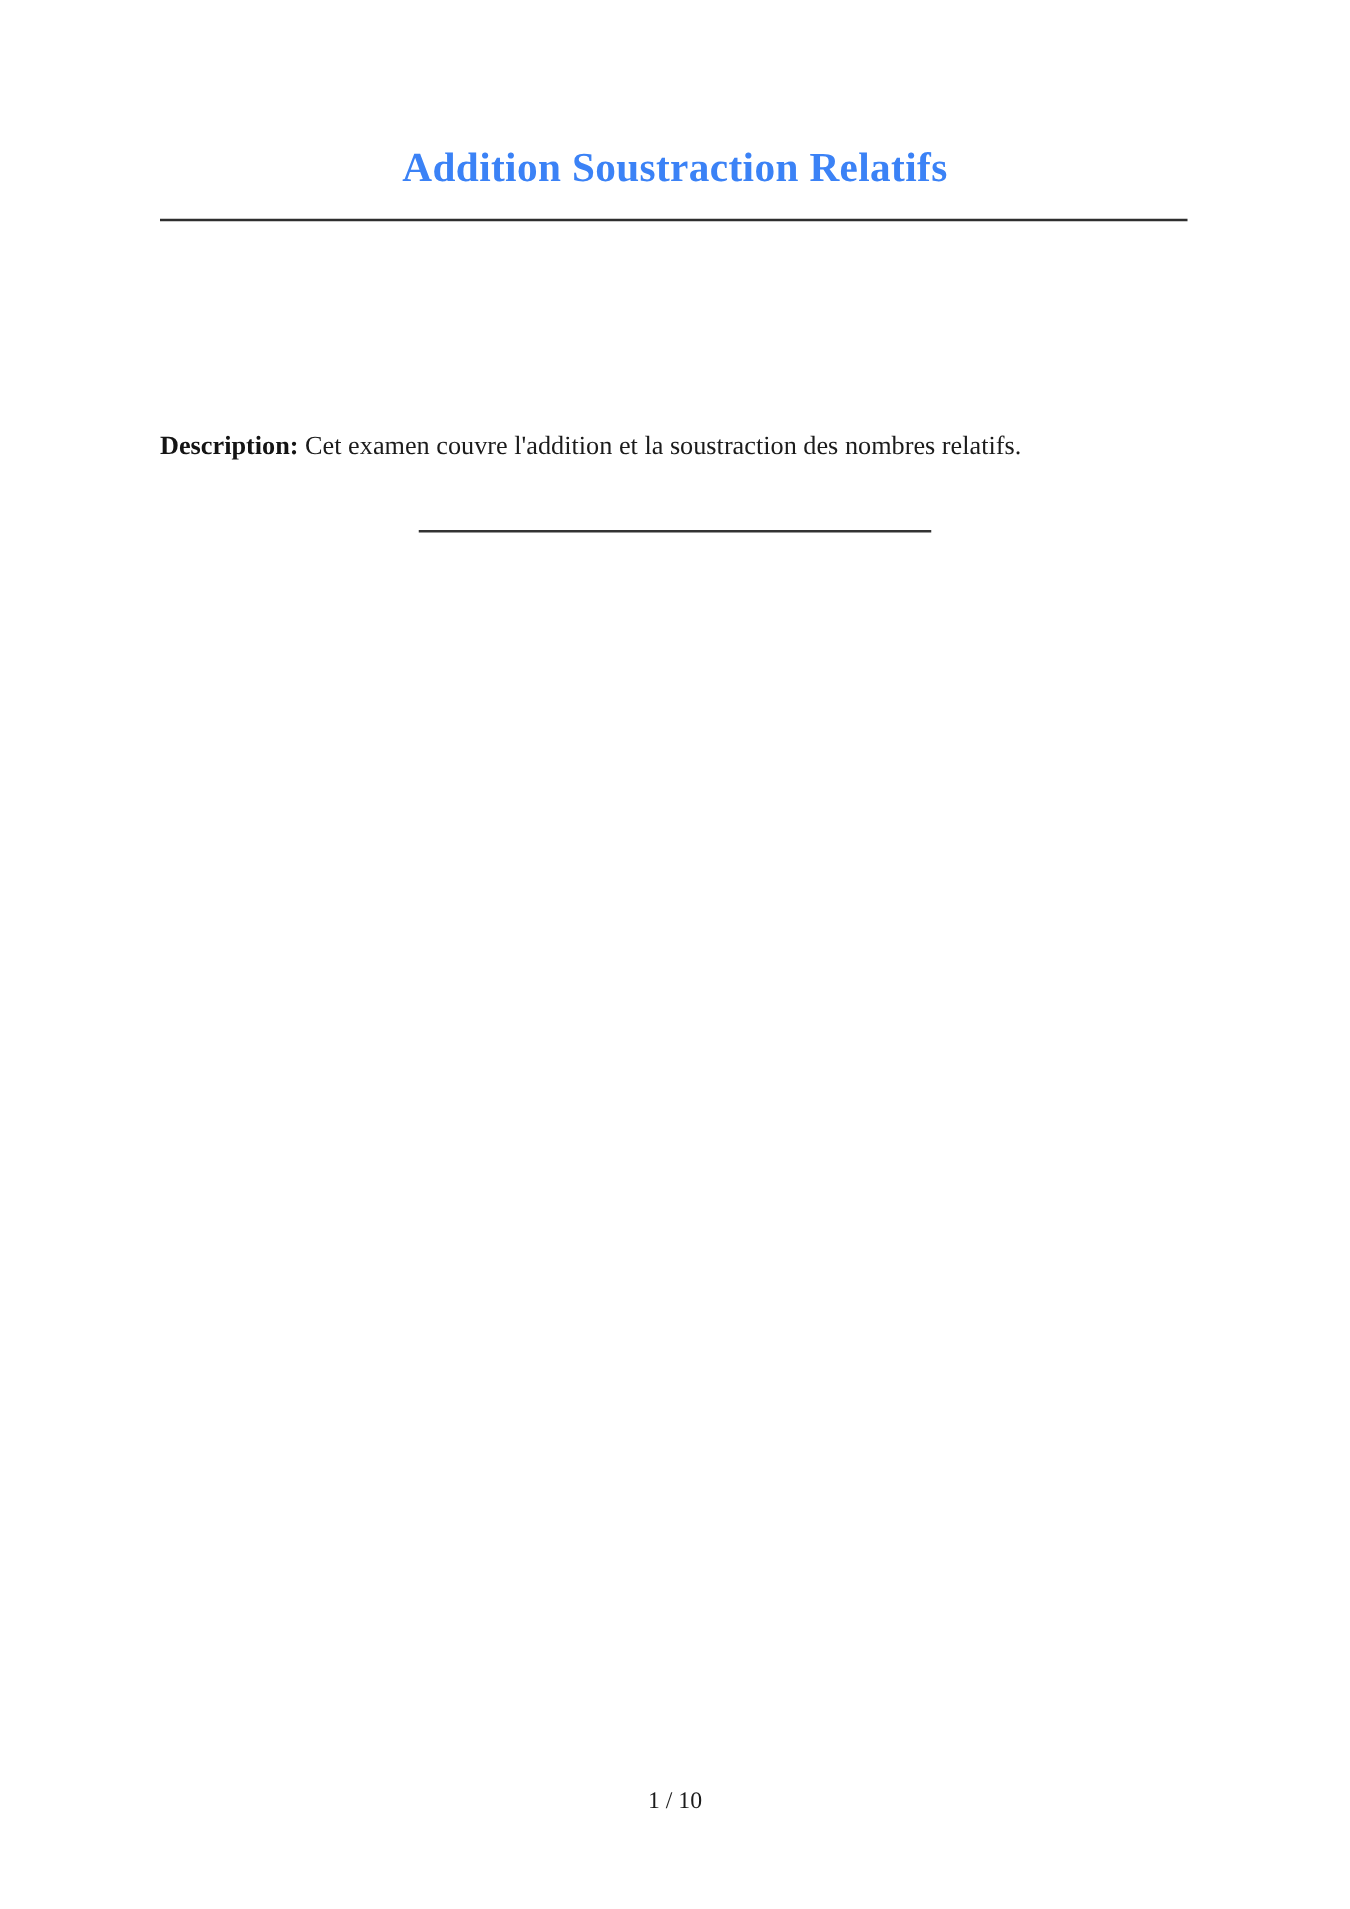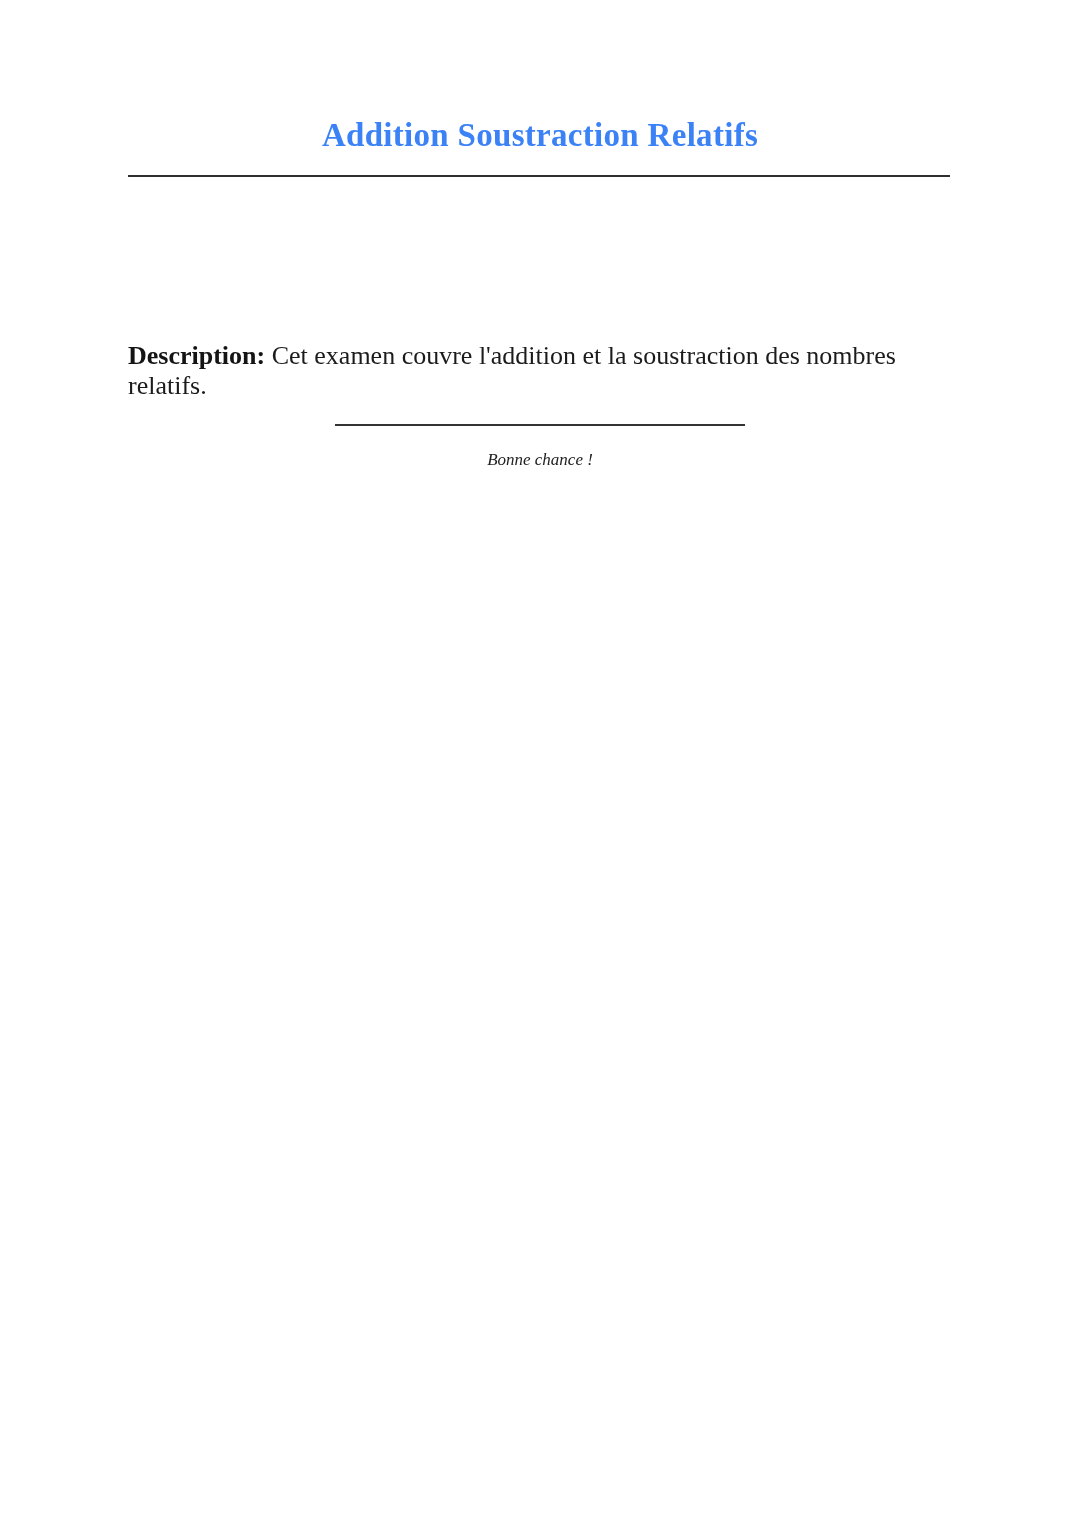--- a/index.html
+++ b/index.html
@@ -47,21 +47,21 @@
     text-align: center;
     font-size: 21px;
     line-height: 30px;
   }
   .description-line {
     position: absolute;
     top: 341px;
     left: 128px;
     width: 824px;
     margin: 0;
-    font-size: 26px;
+    font-size: 21px;
     line-height: 30px;
   }
   .description-line strong {
     font-weight: 700;
     color: #141414;
   }
   .short-rule {
     position: absolute;
     top: 424px;
     left: 335px;
@@ -104,16 +104,16 @@
   <hr class="title-rule">
 
 
   <p class="description-line">
     <strong>Description:</strong>
     <span>Cet examen couvre l'addition et la soustraction des nombres relatifs.</span>
   </p>
 
   <hr class="short-rule">
 
-  <p class="good-luck">Bonne chance !</p>
 
+  <p class="page-number">1 / 10</p>
 
 </div>
 
 </body></html>

